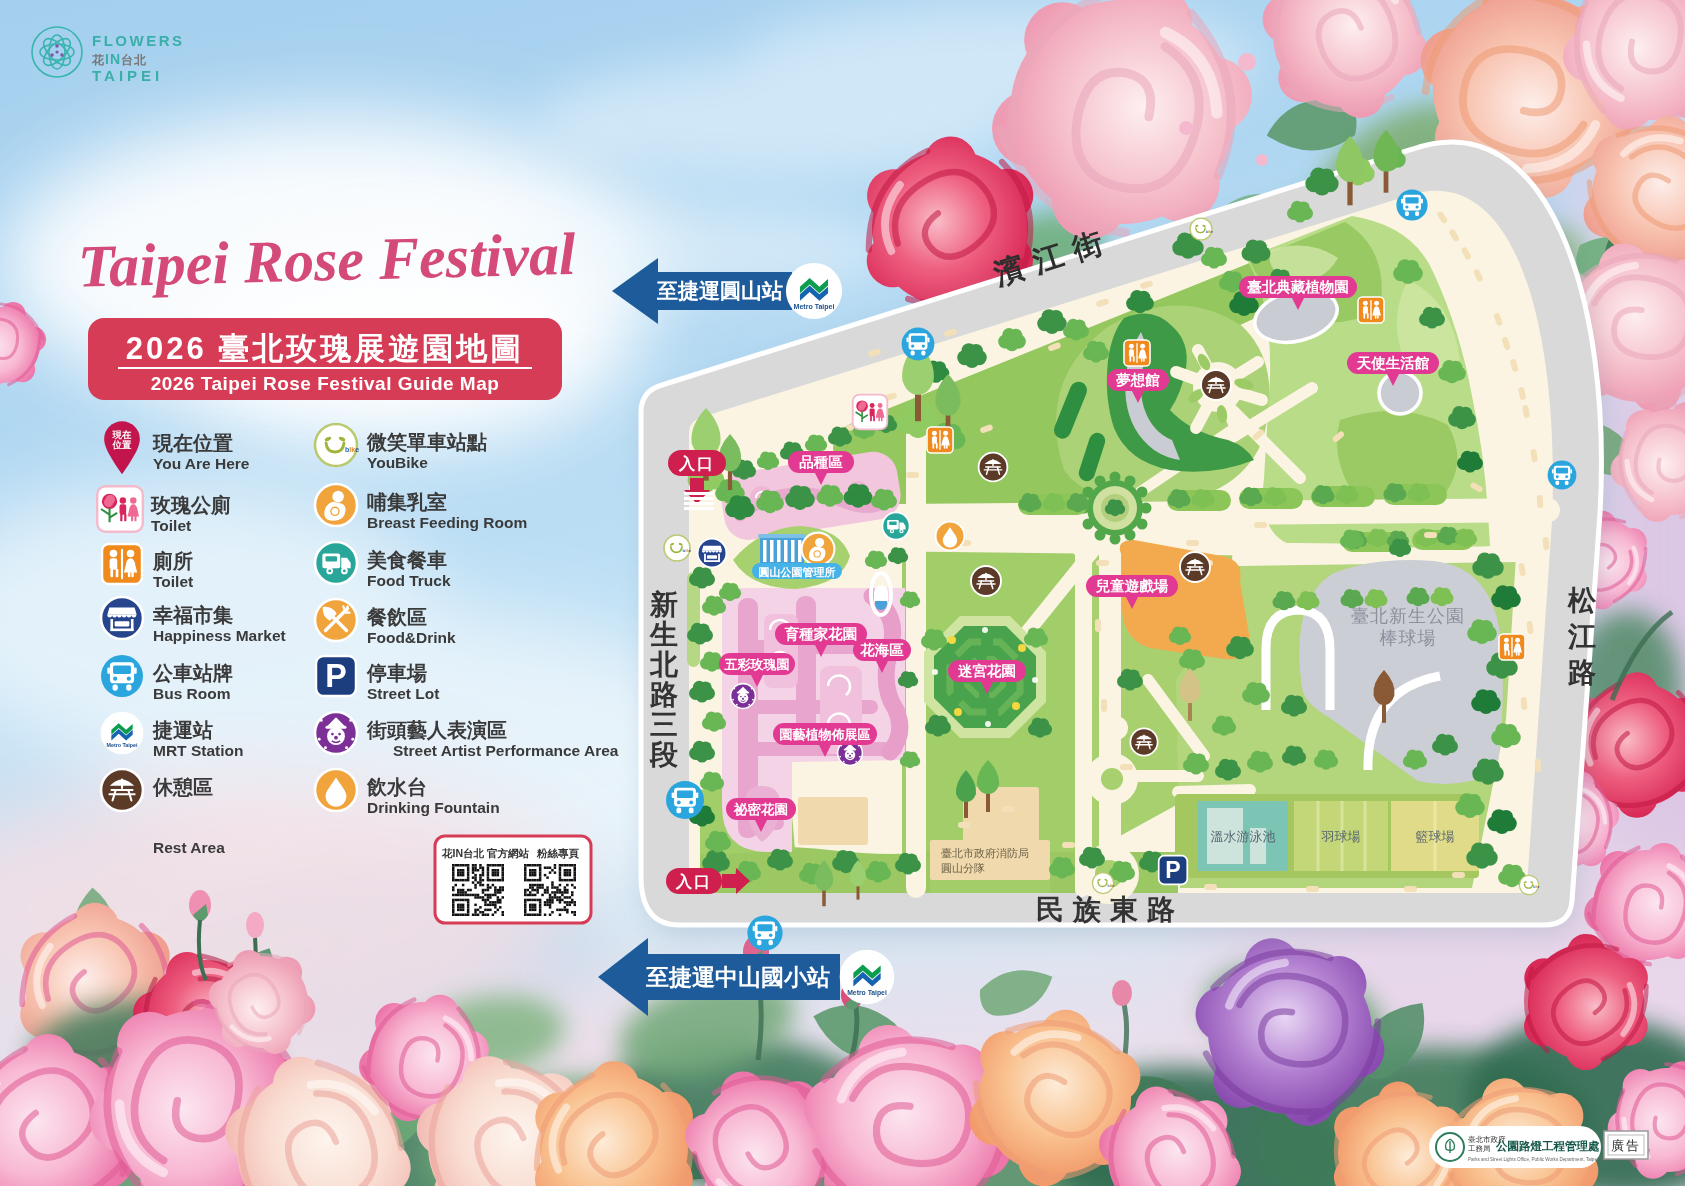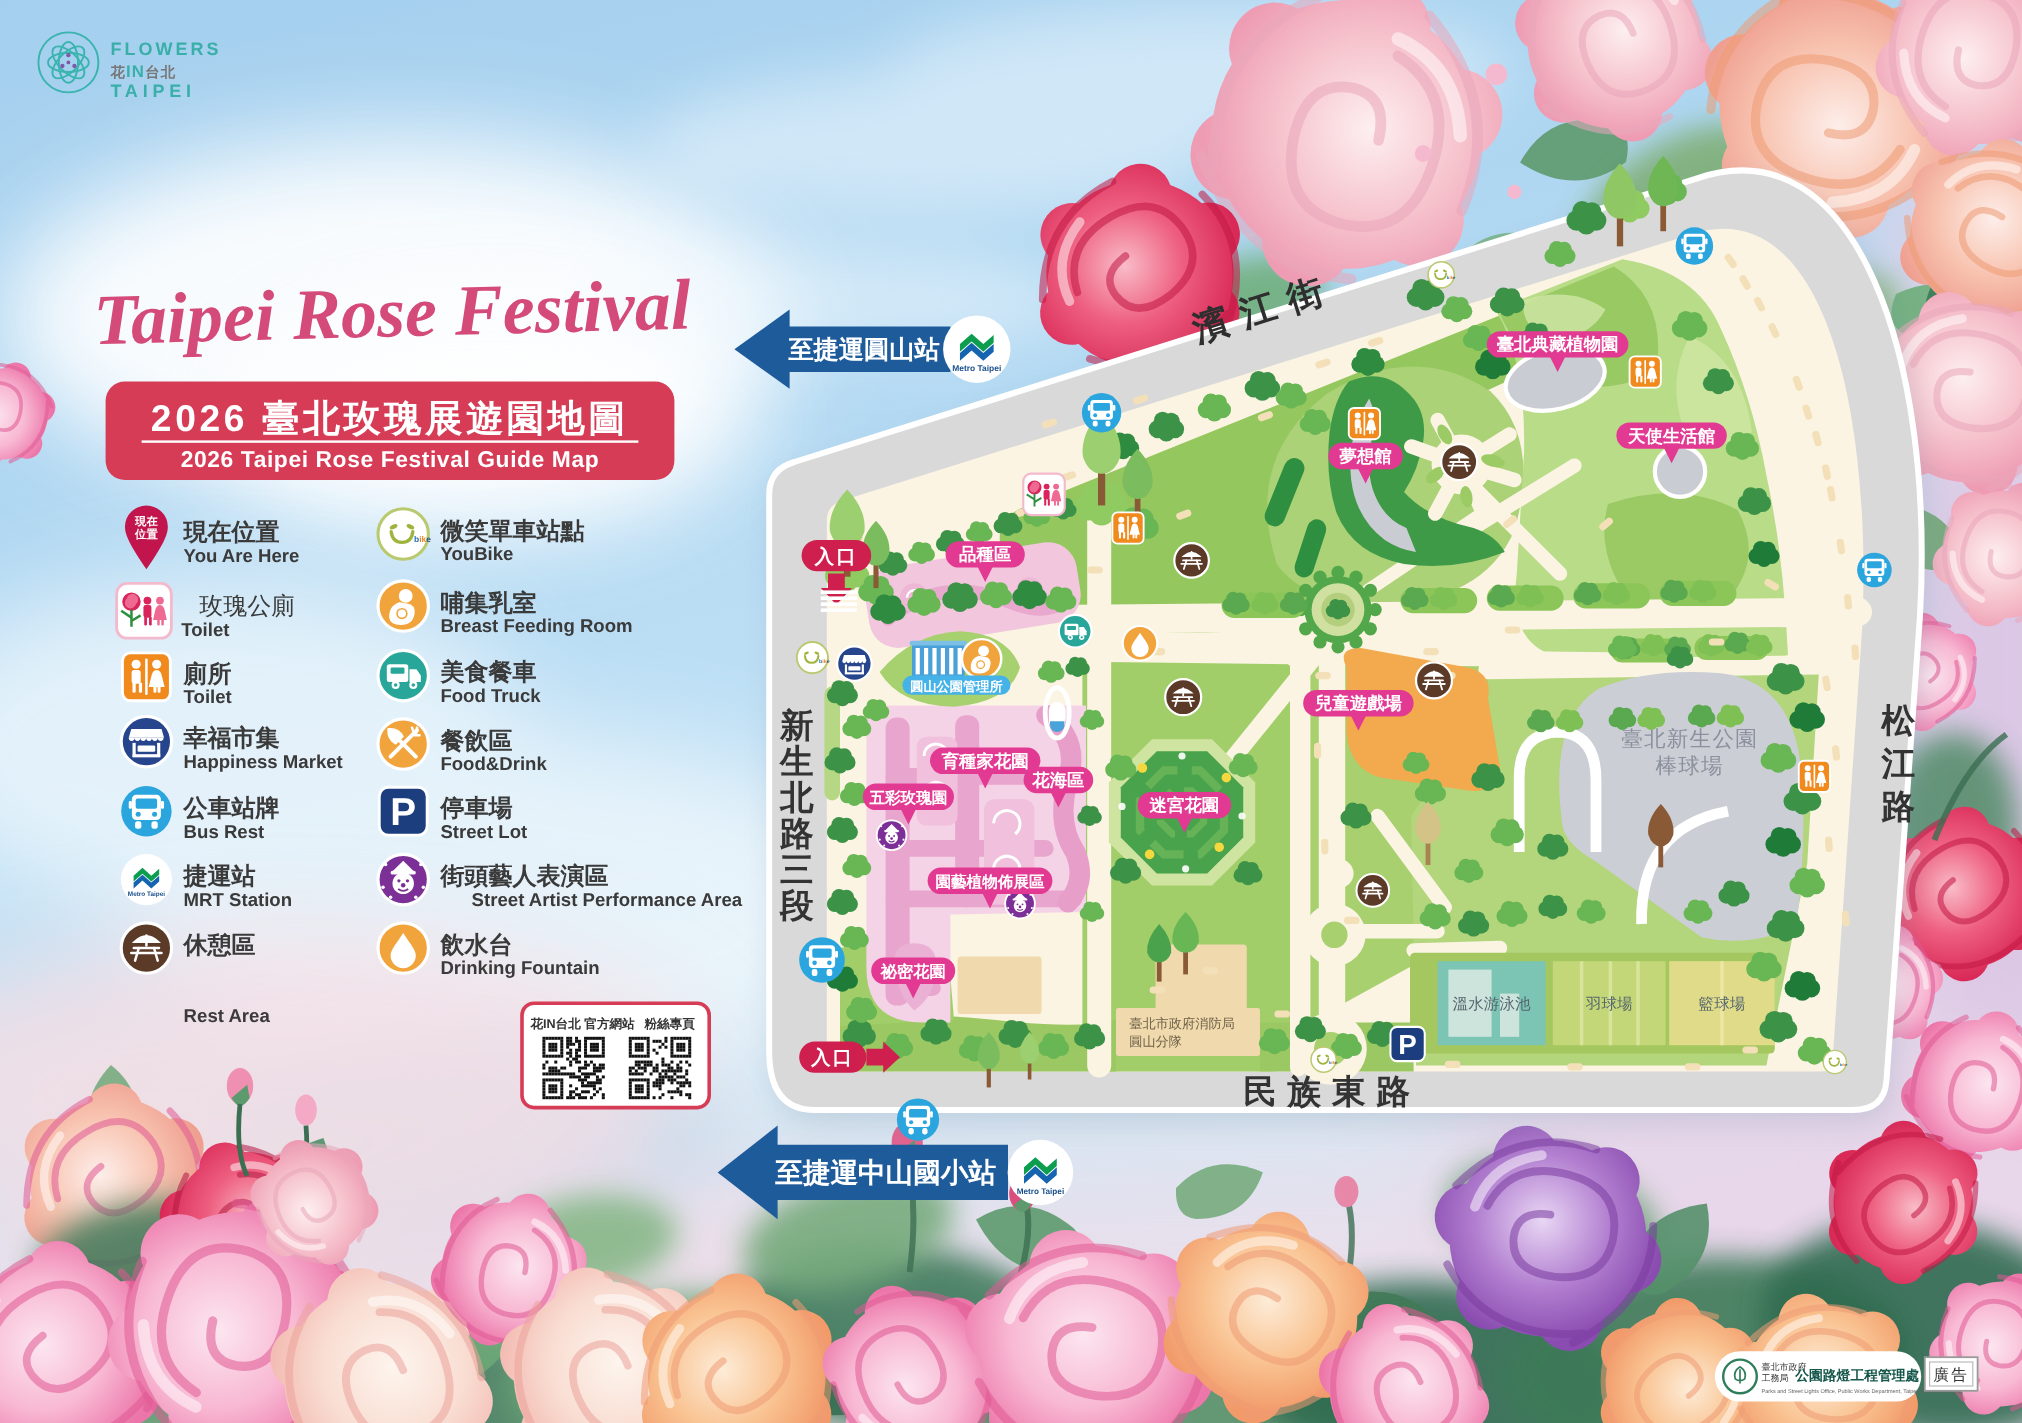--- a/index.html
+++ b/index.html
@@ -1672,31 +1672,31 @@
 <use href="#ic-park" transform="translate(336,676) scale(0.95)"></use>
 
 <use href="#ic-artist" transform="translate(336,733) scale(1.05)"></use>
 
 <use href="#ic-fountain" transform="translate(336,790) scale(1.05)"></use>
 </svg>
 
 <div class="abs" style="left:153px;top:430px;font-family:'Liberation Sans',sans-serif;font-weight:bold;font-size:20px;color:#3a3a3a;white-space:nowrap;">現在位置</div>
 <div class="abs" style="left:153px;top:455px;font-family:'Liberation Sans',sans-serif;font-weight:bold;font-size:15.5px;color:#3a3a3a;white-space:nowrap;">You Are Here</div>
 
-<div class="abs" style="left:151px;top:492px;font-family:'Liberation Sans',sans-serif;font-weight:normal;font-size:20px;color:#3a3a3a;white-space:nowrap;margin-left:15px;">玫瑰公廁</div>
+<div class="abs" style="left:151px;top:492px;font-family:'Liberation Sans',sans-serif;font-weight:bold;font-size:20px;color:#3a3a3a;white-space:nowrap;">玫瑰公廁</div>
 <div class="abs" style="left:151px;top:517px;font-family:'Liberation Sans',sans-serif;font-weight:bold;font-size:15.5px;color:#3a3a3a;white-space:nowrap;">Toilet</div>
 
 <div class="abs" style="left:153px;top:548px;font-family:'Liberation Sans',sans-serif;font-weight:bold;font-size:20px;color:#3a3a3a;white-space:nowrap;">廁所</div>
 <div class="abs" style="left:153px;top:573px;font-family:'Liberation Sans',sans-serif;font-weight:bold;font-size:15.5px;color:#3a3a3a;white-space:nowrap;">Toilet</div>
 
 <div class="abs" style="left:153px;top:602px;font-family:Liberation Sans, sans-serif;font-weight:bold;font-size:20px;color:#3a3a3a;white-space:nowrap;">幸福市集</div>
 <div class="abs" style="left:153px;top:627px;font-family:'Liberation Sans',sans-serif;font-weight:bold;font-size:15.5px;color:#3a3a3a;white-space:nowrap;">Happiness Market</div>
 
 <div class="abs" style="left:153px;top:660px;font-family:'Liberation Sans',sans-serif;font-weight:bold;font-size:20px;color:#3a3a3a;white-space:nowrap;">公車站牌</div>
-<div class="abs" style="left:153px;top:685px;font-family:'Liberation Sans',sans-serif;font-weight:bold;font-size:15.5px;color:#3a3a3a;white-space:nowrap;">Bus Rest</div>
+<div class="abs" style="left:153px;top:685px;font-family:'Liberation Sans',sans-serif;font-weight:bold;font-size:15.5px;color:#3a3a3a;white-space:nowrap;">Bus Room</div>
 
 <div class="abs" style="left:153px;top:717px;font-family:'Liberation Sans',sans-serif;font-weight:bold;font-size:20px;color:#3a3a3a;white-space:nowrap;">捷運站</div>
 <div class="abs" style="left:153px;top:742px;font-family:'Liberation Sans',sans-serif;font-weight:bold;font-size:15.5px;color:#3a3a3a;white-space:nowrap;">MRT Station</div>
 
 <div class="abs" style="left:153px;top:774px;font-family:'Liberation Sans',sans-serif;font-weight:bold;font-size:20px;color:#3a3a3a;white-space:nowrap;">休憩區</div>
 <div class="abs" style="left:153px;top:799px;font-family:'Liberation Sans',sans-serif;font-weight:bold;font-size:15.5px;color:#3a3a3a;white-space:nowrap;margin-top:40px;">Rest Area</div>
 
 <div class="abs" style="left:367px;top:429px;font-family:'Liberation Sans',sans-serif;font-weight:bold;font-size:20px;color:#3a3a3a;white-space:nowrap;">微笑單車站點</div>
 <div class="abs" style="left:367px;top:454px;font-family:'Liberation Sans',sans-serif;font-weight:bold;font-size:15.5px;color:#3a3a3a;white-space:nowrap;">YouBike</div>
 

